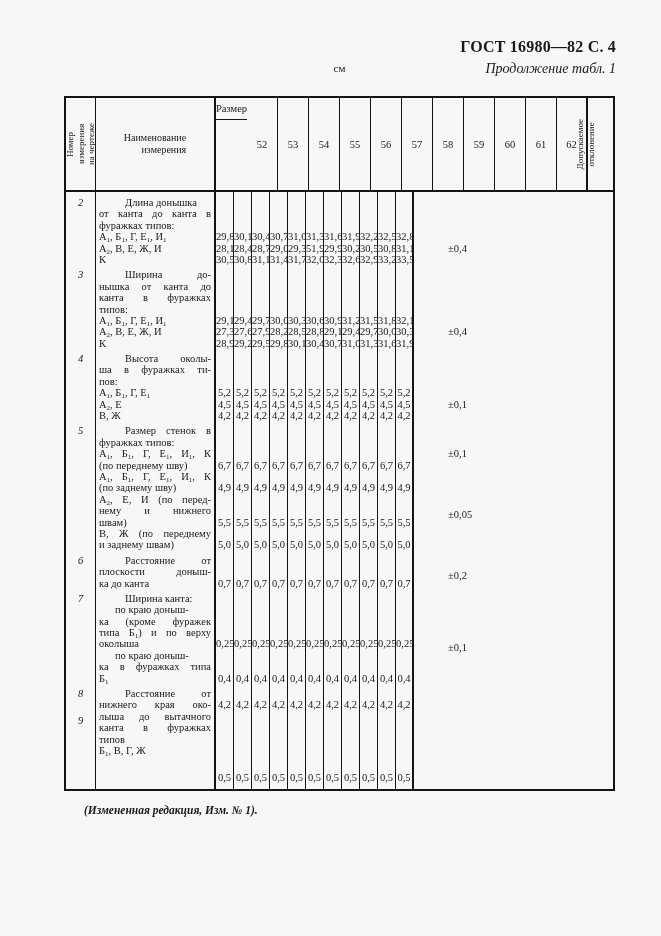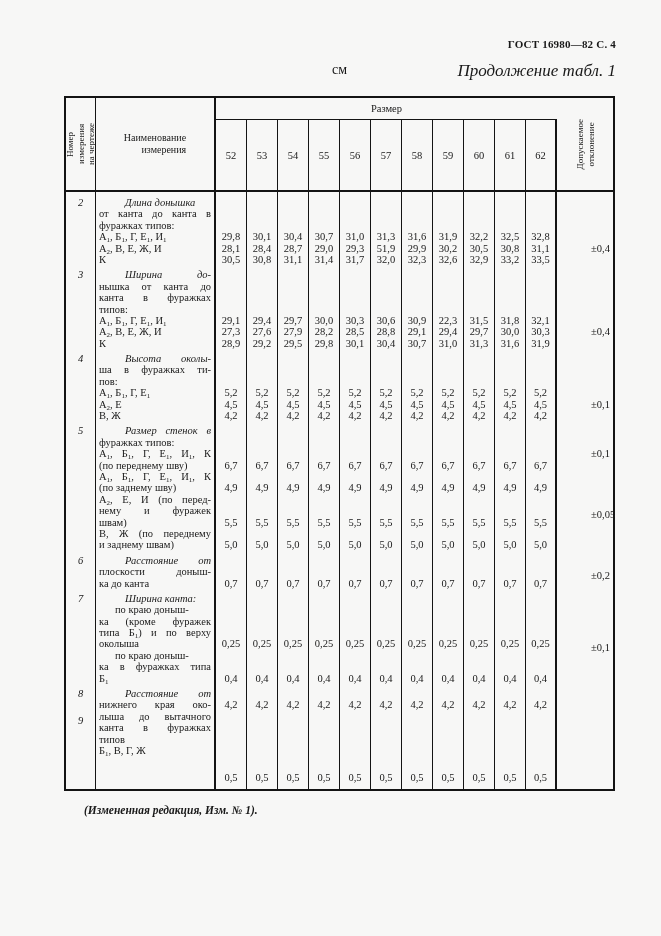--- a/index.html
+++ b/index.html
@@ -3,52 +3,52 @@
 <meta charset="utf-8">
 <style>
   html,body{margin:0;padding:0;}
   body{
     width:661px;height:936px;background:#f7f7f6;
     font-family:"Liberation Serif","DejaVu Serif",serif;color:#191919;
     -webkit-font-smoothing:antialiased;
   }
   .page{position:relative;width:661px;height:936px;overflow:hidden;}
 
-  .docref{position:absolute;top:38px;right:45px;font-weight:bold;font-size:11px;letter-spacing:.2px;}
-  .unit-label{position:absolute;top:62px;left:64px;width:551px;text-align:center;font-size:14px;}
-  .cont-label{position:absolute;top:61px;right:45px;font-style:italic;font-size:17px;}
+  .docref{position:absolute;top:38px;right:45px;font-weight:bold;font-size:16px;letter-spacing:.2px;}
+  .unit-label{position:absolute;top:62px;left:64px;width:551px;text-align:center;font-size:11px;}
+  .cont-label{position:absolute;top:61px;right:45px;font-style:italic;font-size:14px;}
 
   .gtable{position:absolute;top:96px;left:64px;width:551px;border:2px solid #141414;box-sizing:border-box;background:#f7f7f6;}
 
   
   .thead{display:flex;height:92px;border-bottom:2px solid #141414;}
   .h-num{width:30px;border-right:1px solid #141414;box-sizing:border-box;display:flex;align-items:center;justify-content:center;}
   .h-name{width:120px;border-right:2px solid #141414;box-sizing:border-box;display:flex;align-items:center;justify-content:center;font-size:10px;text-align:right;white-space:pre-line;line-height:12px;}
-  .h-sizes{width:341px;display:flex;flex-direction:column;box-sizing:border-box;}
+  .h-sizes{width:341px;display:flex;flex-direction:row;box-sizing:border-box;}
   .h-razmer{height:21px;line-height:21px;border-bottom:1px solid #141414;text-align:center;font-size:10.5px;}
   .h-size-cells{flex:1;display:flex;justify-content:flex-end;}
   .size-cell{width:31px;box-sizing:border-box;border-right:1px solid #141414;display:flex;align-items:center;justify-content:center;font-size:10.5px;}
   .size-cell:last-child{border-right-width:2px;}
   .h-tol{width:56px;display:flex;align-items:center;justify-content:center;}
   .vtext{writing-mode:vertical-rl;transform:rotate(180deg);white-space:pre-line;font-size:9px;line-height:10.5px;text-align:center;}
 
   
   .tbody{display:flex;align-items:stretch;}
   .bcol{box-sizing:border-box;border-right:1px solid #141414;padding-top:5px;padding-bottom:6px;}
   .c-num{width:30px;text-align:center;font-style:italic;}
   .c-name{width:120px;border-right-width:2px;padding-left:3px;padding-right:3px;}
-  .c-size{width:31px;text-align:center;}
+  .c-size{width:18px;text-align:center;}
   .c-size.last{border-right-width:2px;}
   .c-tol{width:44px;text-align:center;border-right:none;padding-left:34px;}
 
   .mblock{margin-bottom:4px;}
   .mblock:last-child{margin-bottom:0;}
   .line{height:11.4px;line-height:11.4px;font-size:10.5px;}
   .c-name .line{text-align:left;}
-  .line.i1{text-indent:26px;font-style:italic;}
+  .line.i1{text-indent:26px;}
   .line.i2{text-indent:16px;}
   .line.j{text-align:justify;text-align-last:justify;}
   sub{font-size:7px;line-height:0;vertical-align:-2px;}
 
   .footnote{position:absolute;top:804px;left:84px;font-weight:bold;font-size:11.5px;font-style:italic;}
 </style>
 </head>
 <body>
 
 <div class="page">
@@ -182,21 +182,21 @@
             <div class="line">В, Ж</div>
           </div>
           <div class="mblock">
             <div class="line i1 j">Размер стенок в</div>
             <div class="line">фуражках типов:</div>
             <div class="line j">А<sub>1</sub>, Б<sub>1</sub>, Г, Е<sub>1</sub>, И<sub>1</sub>, К</div>
             <div class="line">(по переднему шву)</div>
             <div class="line j">А<sub>1</sub>, Б<sub>1</sub>, Г, Е<sub>1</sub>, И<sub>1</sub>, К</div>
             <div class="line">(по заднему шву)</div>
             <div class="line j">А<sub>2</sub>, Е, И (по перед-</div>
-            <div class="line j">нему и фуражек</div>
+            <div class="line j">нему и нижнего</div>
             <div class="line">швам)</div>
             <div class="line j">В, Ж (по переднему</div>
             <div class="line">и заднему швам)</div>
           </div>
           <div class="mblock">
             <div class="line i1 j">Расстояние от</div>
             <div class="line j">плоскости доныш-</div>
             <div class="line">ка до канта</div>
           </div>
           <div class="mblock">
@@ -694,21 +694,21 @@
             <div class="line"></div>
             <div class="line">31,9</div>
             <div class="line">30,2</div>
             <div class="line">32,6</div>
           </div>
           <div class="mblock">
             <div class="line"></div>
             <div class="line"></div>
             <div class="line"></div>
             <div class="line"></div>
-            <div class="line">22,3</div>
+            <div class="line">31,2</div>
             <div class="line">29,4</div>
             <div class="line">31,0</div>
           </div>
           <div class="mblock">
             <div class="line"></div>
             <div class="line"></div>
             <div class="line"></div>
             <div class="line">5,2</div>
             <div class="line">4,5</div>
             <div class="line">4,2</div>

